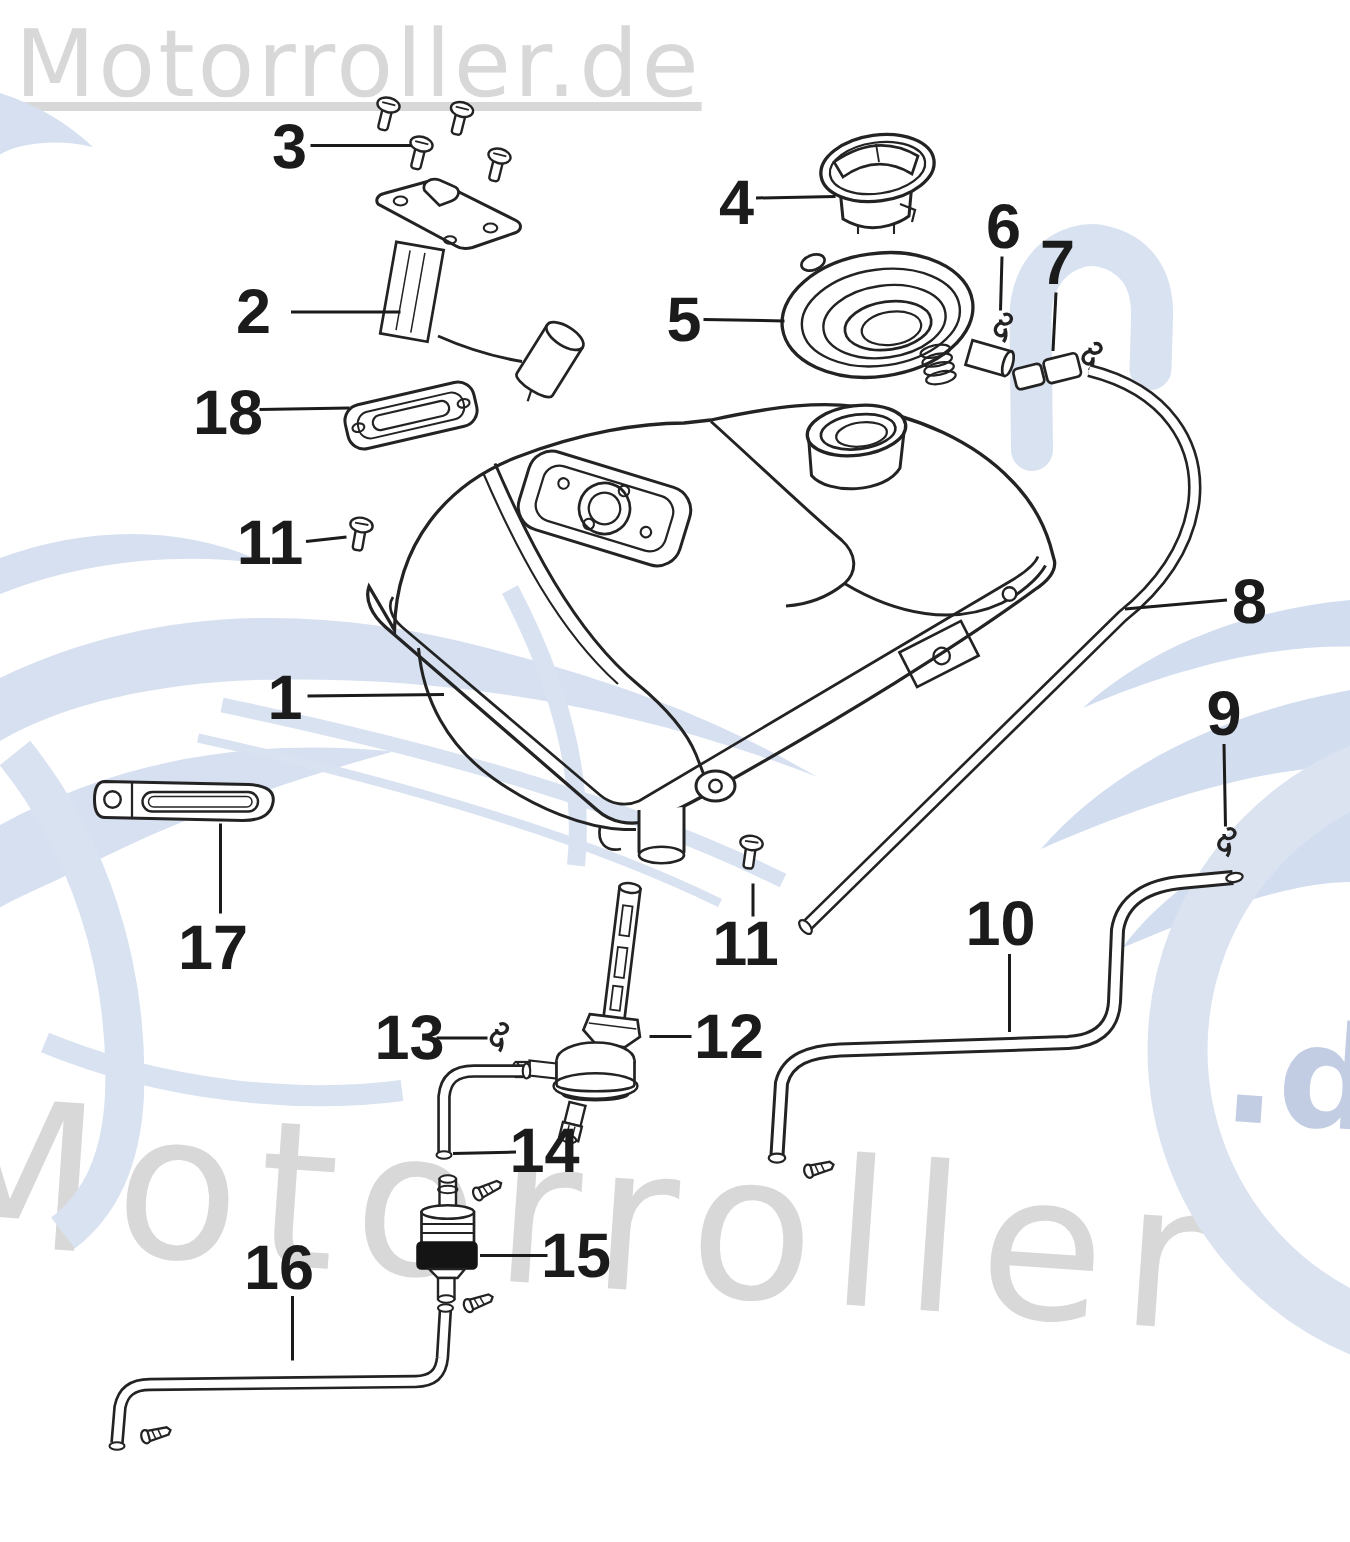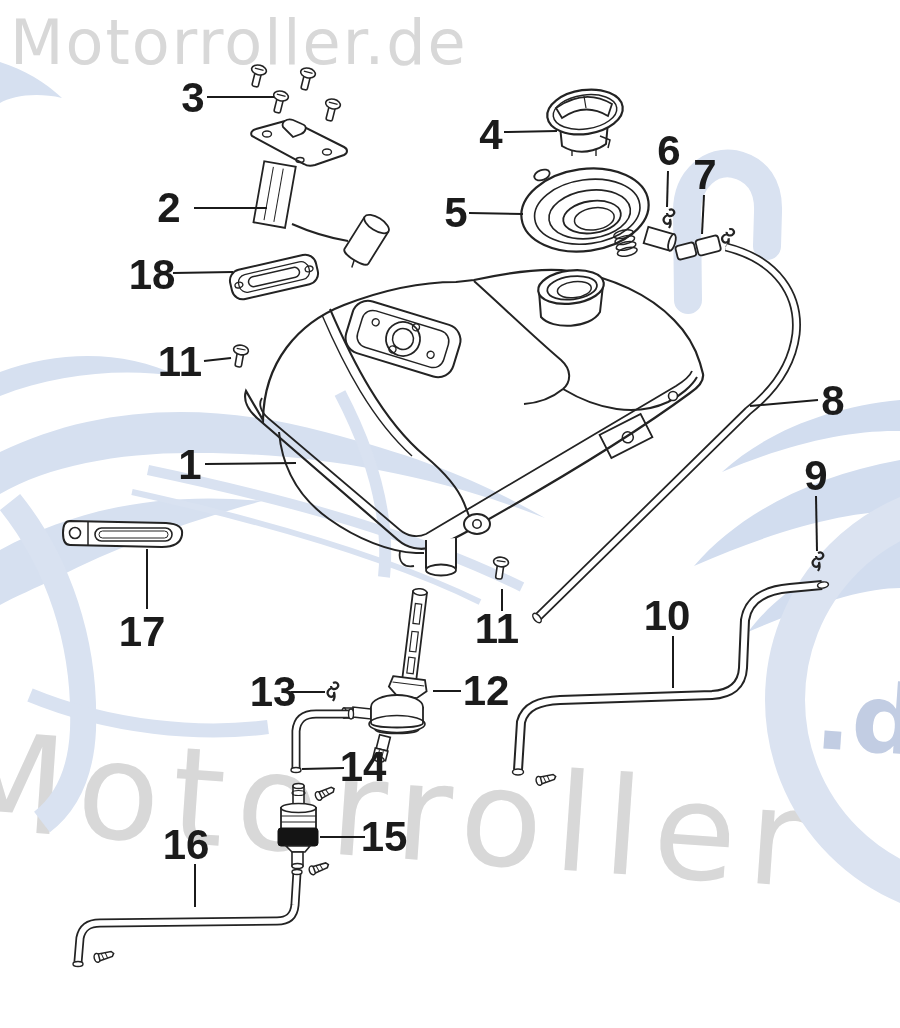--- a/index.html
+++ b/index.html
@@ -6,21 +6,21 @@
   body{
     width:900px;height:1028px;position:relative;overflow:hidden;
     background:#ffffff;font-family:"DejaVu Sans","Liberation Sans",sans-serif;
   }
   
   .wm-text{
     position:absolute;color:#d8d8d8;white-space:nowrap;
     font-family:"DejaVu Sans","Liberation Sans",sans-serif;
     user-select:none;pointer-events:none;
   }
-  .wm-top{left:10px;top:6px;font-size:62px;letter-spacing:2px;}
+  .wm-top{left:10px;top:6px;font-size:62px;letter-spacing:2px;text-decoration:underline;}
   .wm-bottom{
     left:-45px;top:702px;font-size:135px;letter-spacing:12px;
     transform:rotate(4deg);transform-origin:0 0;
   }
   .wm-suffix{
     left:820px;top:660px;font-size:95px;color:#c2cde3;font-weight:bold;
     transform:rotate(4deg);transform-origin:0 0;
   }
   svg{position:absolute;left:0;top:0;}
   .artlayer{z-index:1;}

